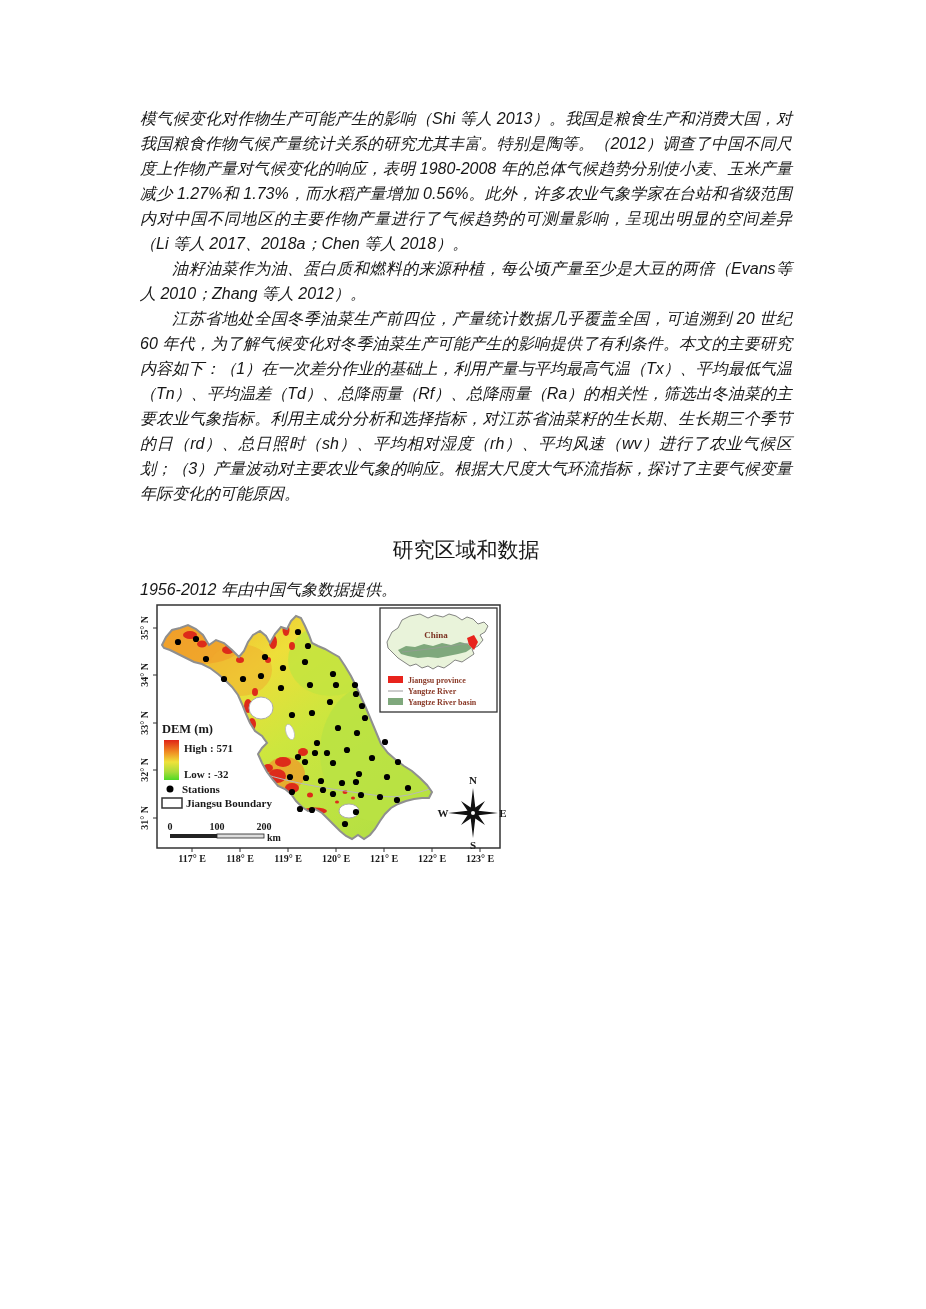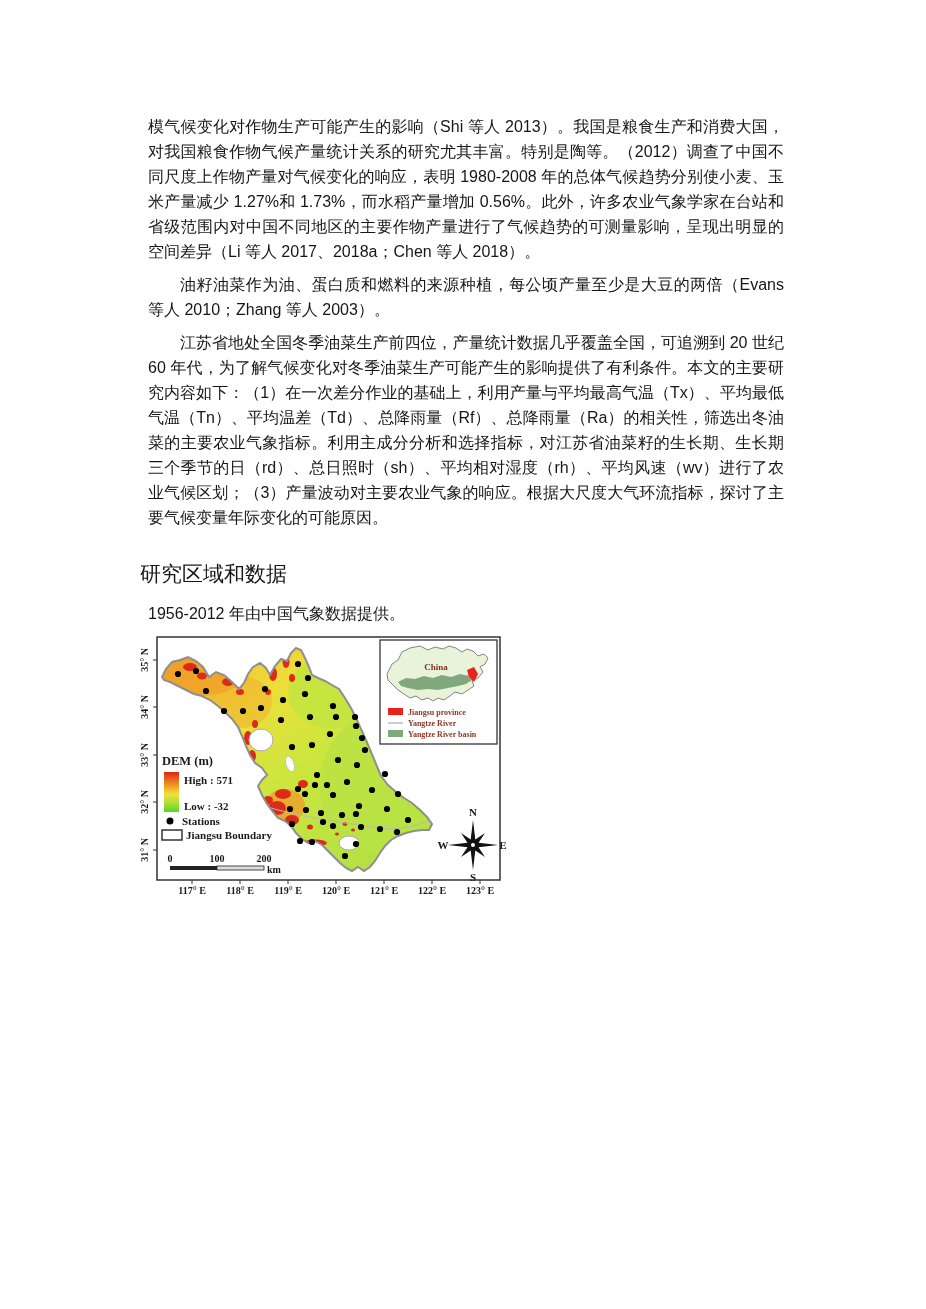--- a/index.html
+++ b/index.html
@@ -16,29 +16,29 @@
   }
   .content {
     position: absolute;
     left: 140px;
     top: 106px;
     width: 652px;
     font-size: 16px;
     line-height: 25px;
     text-align: justify;
   }
-  .para { margin: 8px; }
+  .para { margin: 0; font-style: italic; }
   .indent { text-indent: 2em; }
   .gap-top { margin-top: 60px; }
   .section-heading {
     margin: 30px 0 13px 0;
     font-size: 21px;
     font-weight: 400;
     line-height: 28px;
-    text-align: left;
+    text-align: center;
   }
   figure.map-figure {
     margin: 0;
     padding: 0;
   }
   svg text {
     font-family: "Liberation Serif", "DejaVu Serif", serif;
     fill: #1a1a1a;
   }
   .axis-label { font-size: 10px; font-weight: 700; }
@@ -49,21 +49,21 @@
   .inset-label { font-size: 8px; font-weight: 700; fill: #8a3a28; }
   .china-label { font-size: 9px; font-weight: 700; fill: #7b3222; }
 </style>
 </head>
 <body>
 
 <div class="content">
 
   <p class="para">模气候变化对作物生产可能产生的影响（Shi 等人 2013）。我国是粮食生产和消费大国，对我国粮食作物气候产量统计关系的研究尤其丰富。特别是陶等。（2012）调查了中国不同尺度上作物产量对气候变化的响应，表明 1980-2008 年的总体气候趋势分别使小麦、玉米产量减少 1.27%和 1.73%，而水稻产量增加 0.56%。此外，许多农业气象学家在台站和省级范围内对中国不同地区的主要作物产量进行了气候趋势的可测量影响，呈现出明显的空间差异（Li 等人 2017、2018a；Chen 等人 2018）。</p>
 
-  <p class="para indent">油籽油菜作为油、蛋白质和燃料的来源种植，每公顷产量至少是大豆的两倍（Evans等人 2010；Zhang 等人 2003）。</p>
+  <p class="para indent">油籽油菜作为油、蛋白质和燃料的来源种植，每公顷产量至少是大豆的两倍（Evans等人 2010；Zhang 等人 2012）。</p>
 
 
   <p class="para indent">江苏省地处全国冬季油菜生产前四位，产量统计数据几乎覆盖全国，可追溯到 20 世纪 60 年代，为了解气候变化对冬季油菜生产可能产生的影响提供了有利条件。本文的主要研究内容如下：（1）在一次差分作业的基础上，利用产量与平均最高气温（Tx）、平均最低气温（Tn）、平均温差（Td）、总降雨量（Rf）、总降雨量（Ra）的相关性，筛选出冬油菜的主要农业气象指标。利用主成分分析和选择指标，对江苏省油菜籽的生长期、生长期三个季节的日（rd）、总日照时（sh）、平均相对湿度（rh）、平均风速（wv）进行了农业气候区划；（3）产量波动对主要农业气象的响应。根据大尺度大气环流指标，探讨了主要气候变量年际变化的可能原因。</p>
 
   <h2 class="section-heading">研究区域和数据</h2>
 
 
 
   <p class="para">1956-2012 年由中国气象数据提供。</p>
 

